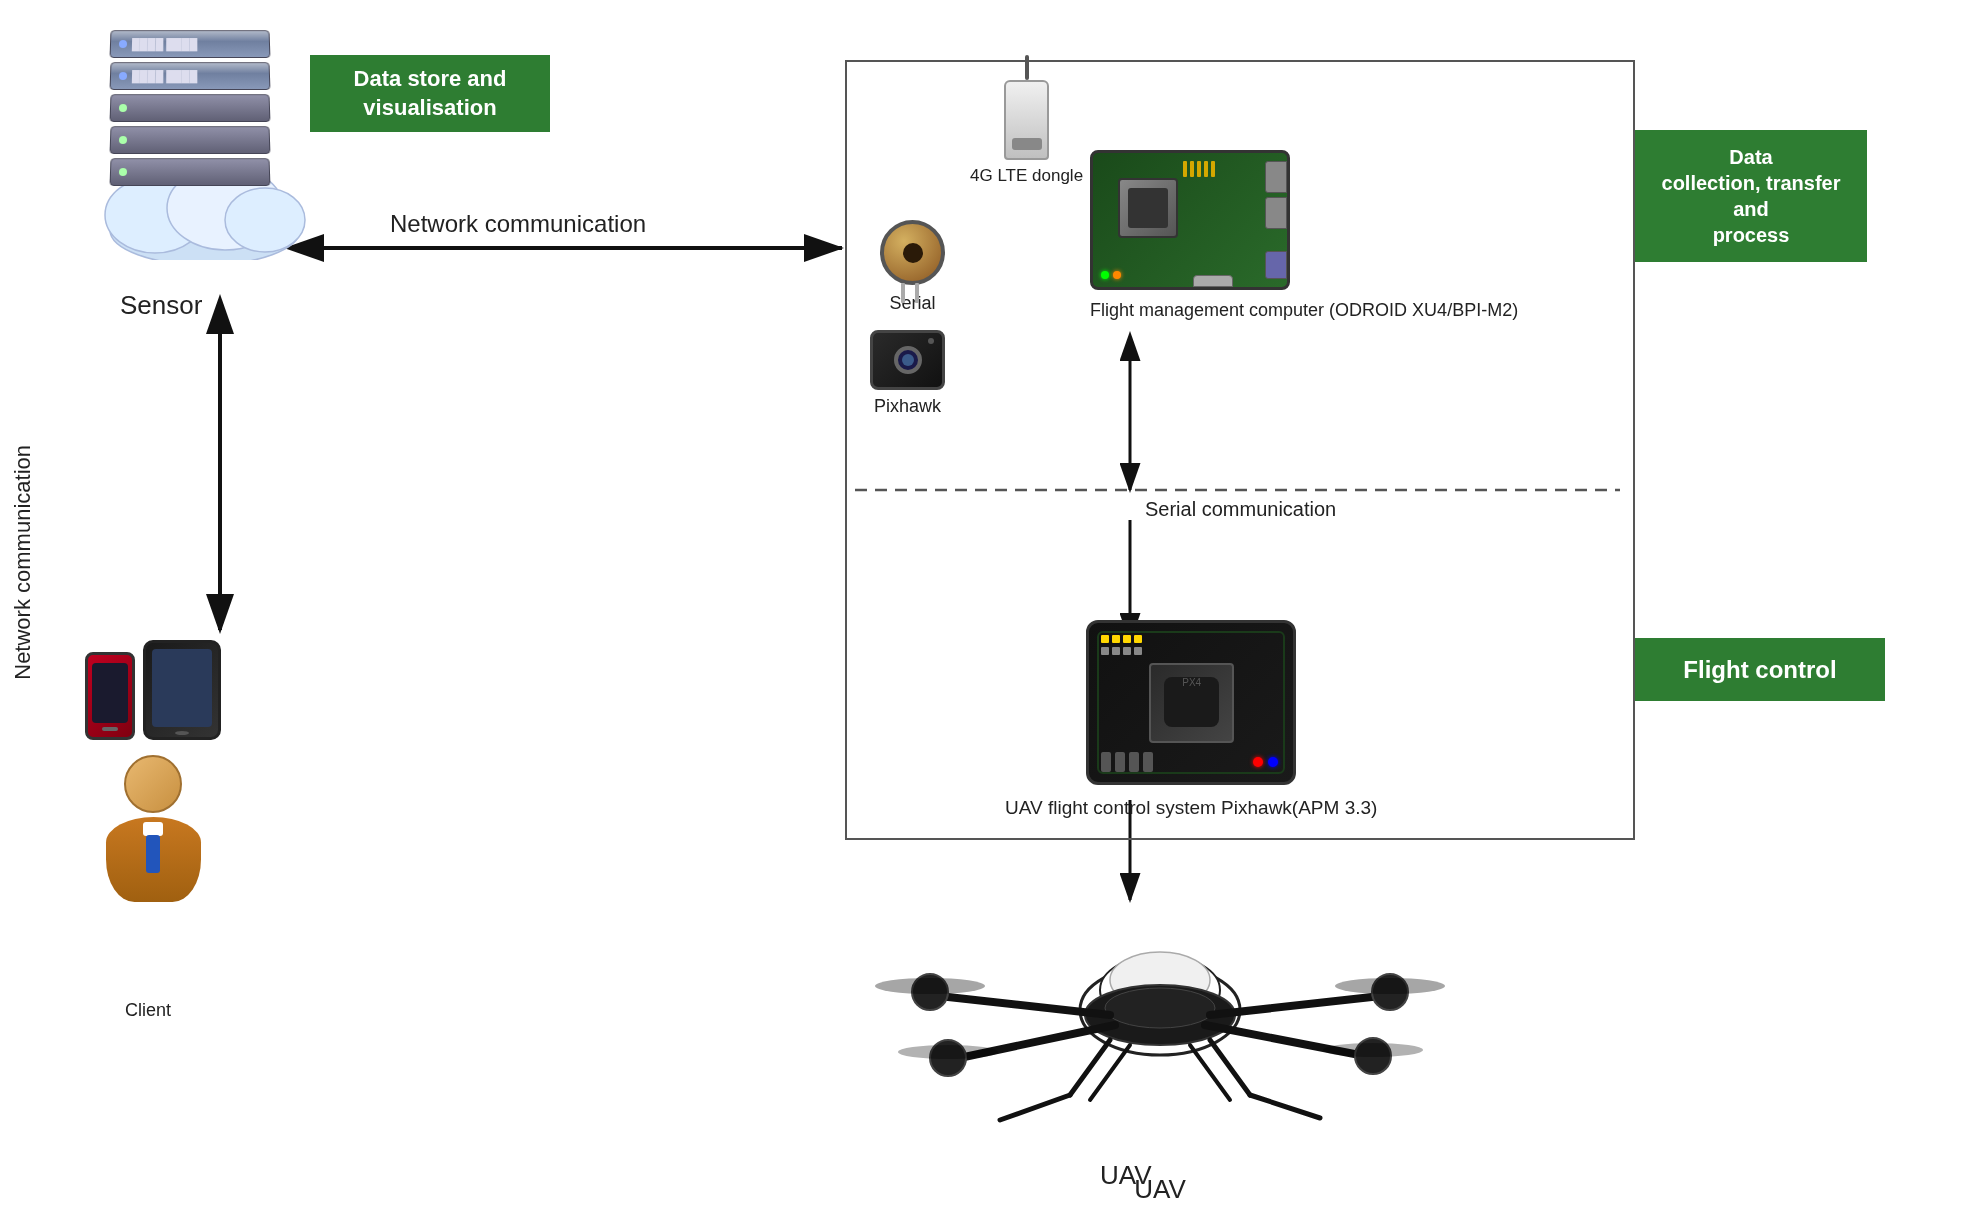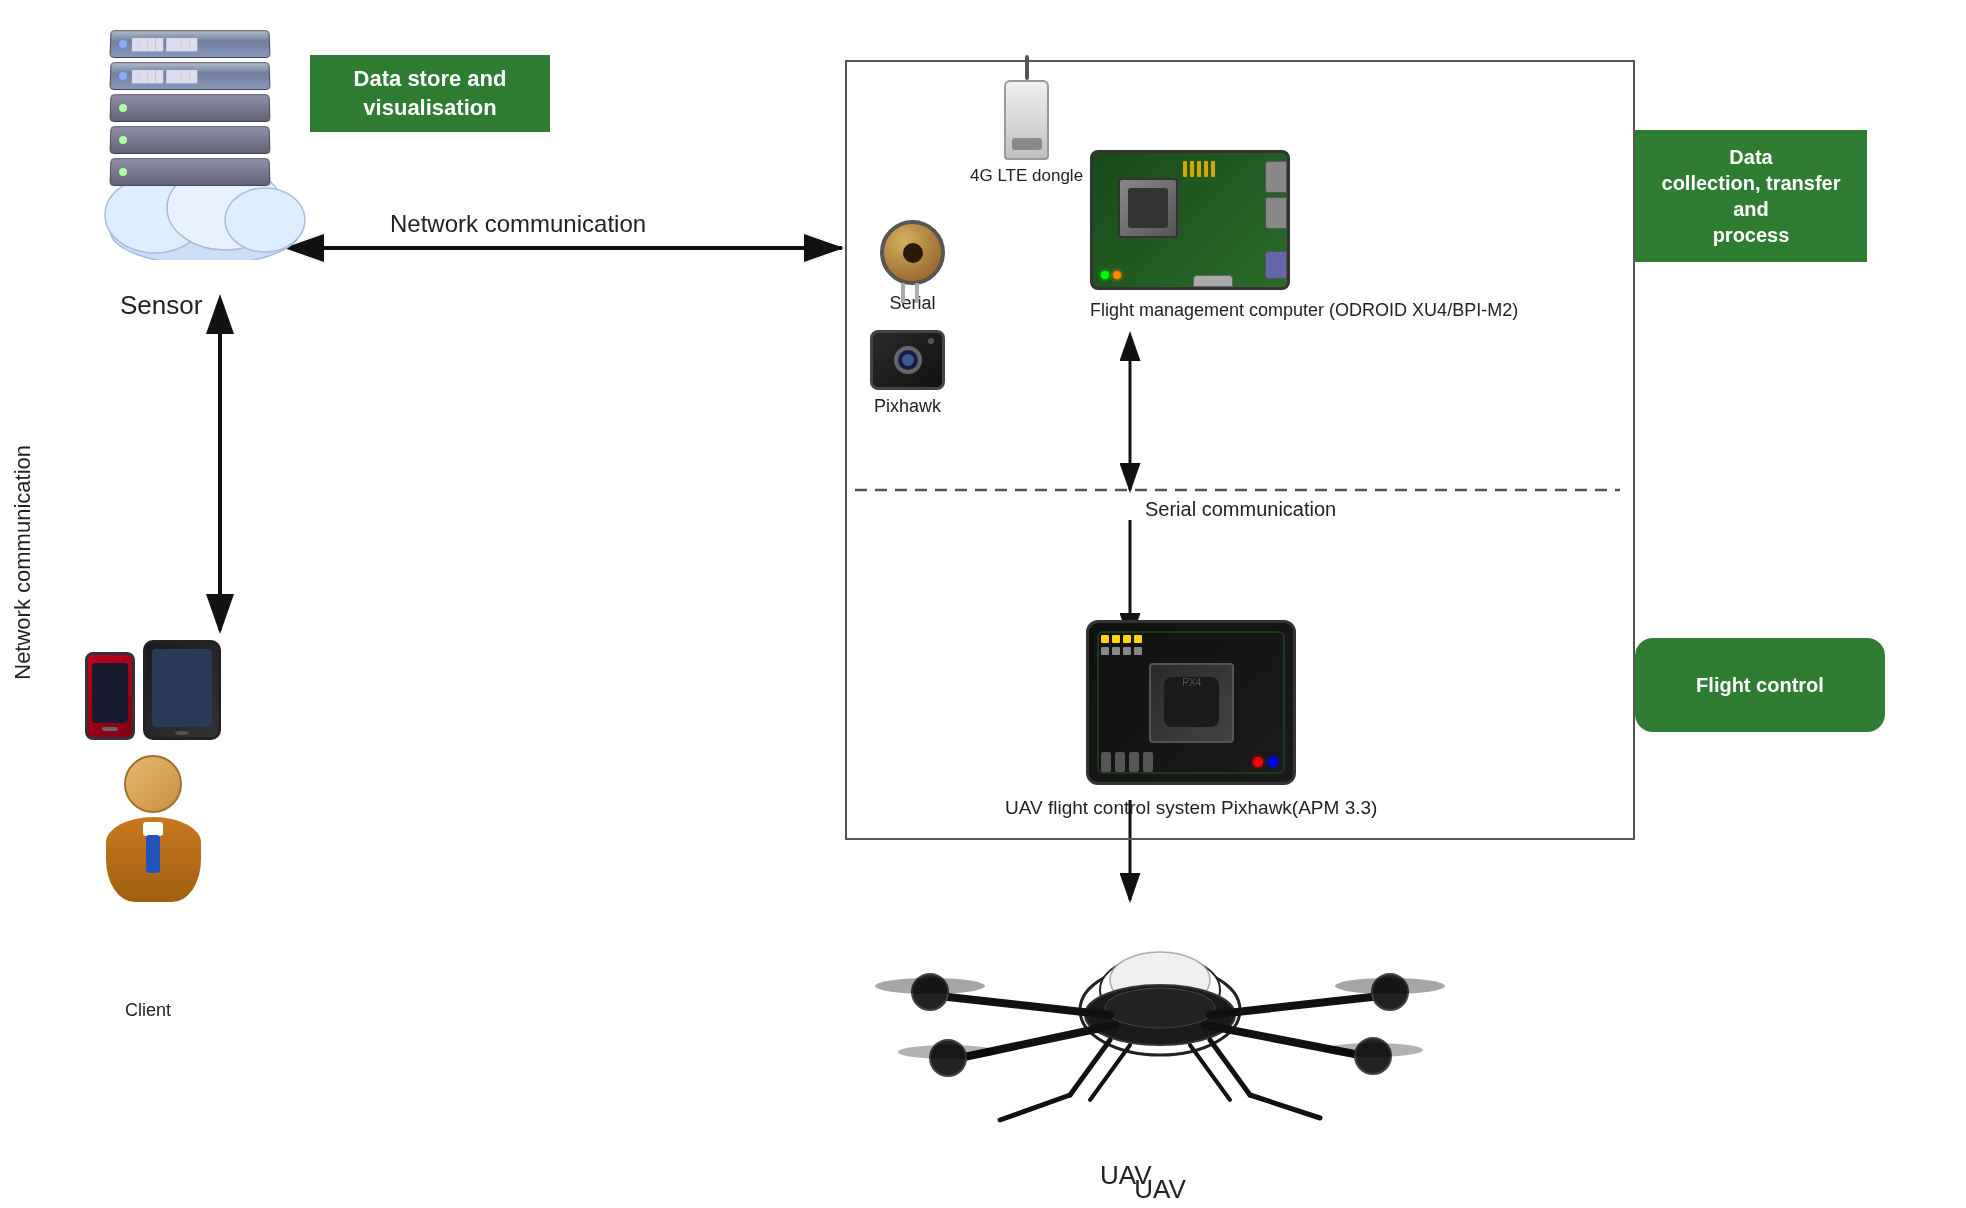--- a/index.html
+++ b/index.html
@@ -190,21 +190,21 @@
 
   <div class="system-box" style="left:845px; top:60px; width:790px; height:780px;"></div>
 
   <div style="position:absolute; left:1635px; top:130px; width:232px;">
     <div class="green-box" style="white-space:pre-line; font-size:20px; padding:14px 16px;">Data
 collection, transfer and
 process</div>
   </div>
 
   <div style="position:absolute; left:1635px; top:638px; width:250px;">
-    <div class="green-box" style="font-size:20px; padding:34px 18px;border-radius:18px;">
+    <div class="green-box" style="font-size:24px; padding:16px 18px;">
       <span>Flight control</span>
     </div>
   </div>
 
   <div style="position:absolute; left:970px; top:80px;">
 
     <div style="width:45px;height:80px;background:linear-gradient(180deg,#f0f0f0,#c0c0c0);border-radius:6px 6px 4px 4px;border:2px solid #999;margin:0 auto;position:relative;">
       <div style="width:30px;height:12px;background:#888;border-radius:3px;position:absolute;bottom:8px;left:50%;transform:translateX(-50%);"></div>
       <div style="width:4px;height:25px;background:#555;border-radius:2px;position:absolute;top:-27px;left:50%;transform:translateX(-50%);"></div>
     </div>

